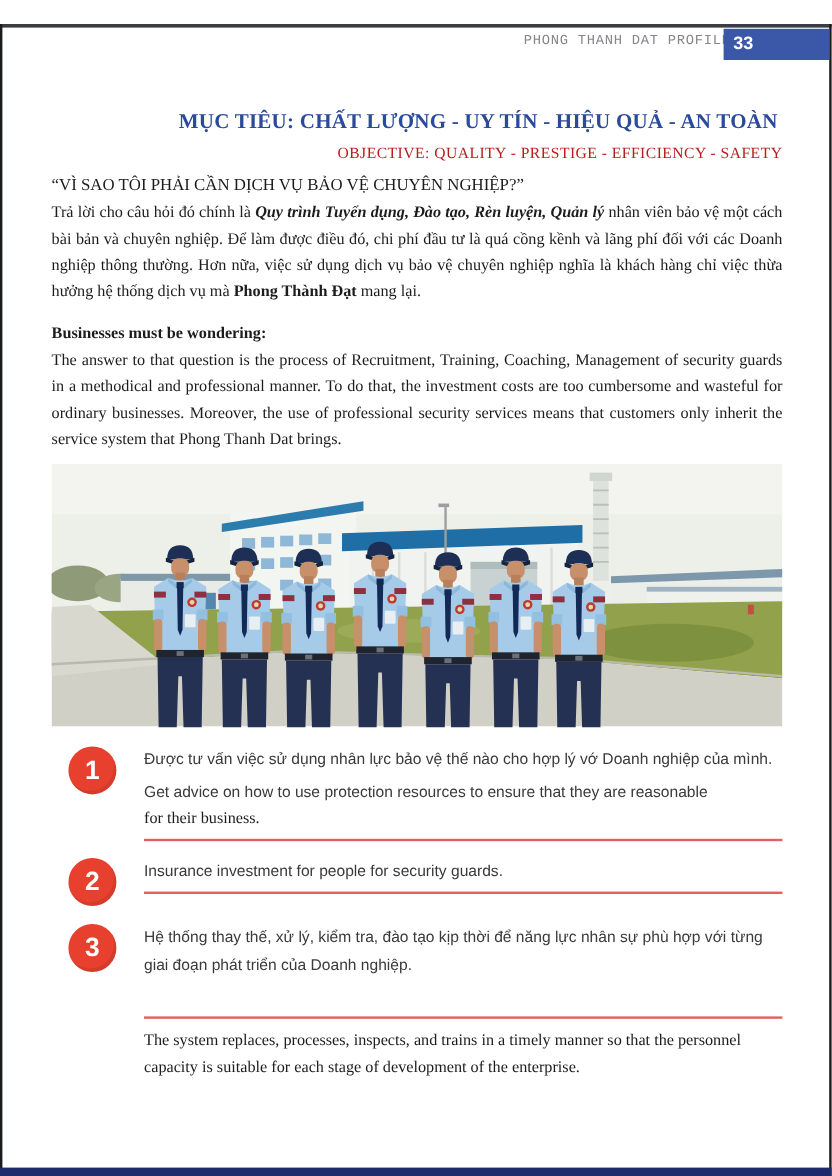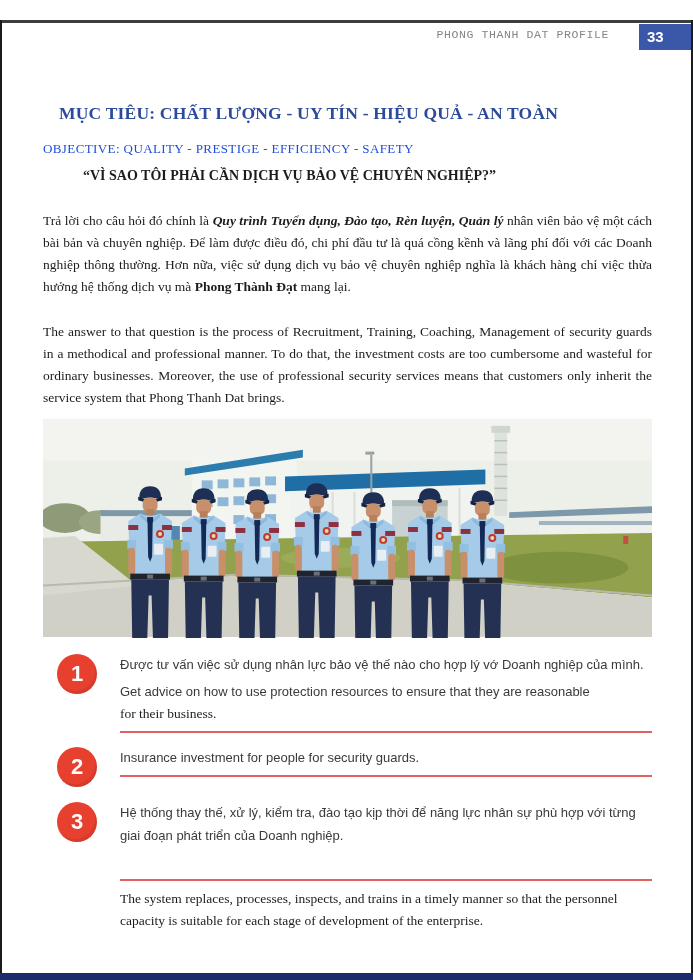--- a/index.html
+++ b/index.html
@@ -13,39 +13,39 @@
   .border-right{position:absolute;top:20px;bottom:0;right:0;width:2px;background:#1b1c1e;}
   .footer-bar{position:absolute;left:0;right:0;bottom:0;height:7px;background:#1d2a6b;}
 
   
   .profile-label{
     position:absolute;top:28px;right:84px;
     font-family:Liberation Mono, monospace;
     font-size:11.5px;letter-spacing:.6px;color:#84868a;
   }
   .page-number-badge{
-    position:absolute;top:24px;right:2px;width:52px;height:26px;background:#3a57a8;
+    position:absolute;top:24px;right:2px;width:88px;height:26px;background:#3a57a8;
     color:#ffffff;font-family:"Liberation Sans","DejaVu Sans",sans-serif;
     font-weight:bold;font-size:15px;line-height:26px;padding-left:8px;box-sizing:border-box;
   }
 
   
   .content{position:absolute;left:43px;right:41px;top:86px;}
   .page-title{
-    margin:16px;text-align:left;color:#2b4a9b;font-weight:bold;
+    margin:4px;text-align:right;color:#2b4a9b;font-weight:bold;
     font-size:17.5px;letter-spacing:.2px;line-height:22px;
   }
   .page-subtitle{
-    margin:7px 0 0 0;text-align:left;color:#1d4ed8;
+    margin:7px 0 0 0;text-align:right;color:#b91c1c;
     font-size:13px;letter-spacing:.4px;line-height:18px;
   }
   p{margin:0;font-size:13.5px;line-height:22px;}
   .lead{margin-top:13px;}
-  .q{margin-top:7px;font-weight:bold;font-size:14px;margin-left:40px;}
-  .para{margin-top:23px;text-align:justify;}
+  .q{margin-top:7px;font-weight:normal;font-size:14px;}
+  .para{margin-top:0;text-align:justify;}
   .bi{font-weight:bold;font-style:italic;}
   .b{font-weight:bold;}
 
   
   .photo{margin-top:9px;width:609px;height:220px;line-height:0;}
   .photo svg{display:block;}
 
   
   .list{margin-top:15px;}
   .item{position:relative;padding-left:77px;margin-bottom:13px;min-height:42px;}
@@ -76,20 +76,21 @@
 <div class="page-number-badge">33</div>
 
 <div class="content">
 
   <h1 class="page-title">MỤC TIÊU: CHẤT LƯỢNG - UY TÍN - HIỆU QUẢ - AN TOÀN</h1>
   <div class="page-subtitle">OBJECTIVE: QUALITY - PRESTIGE - EFFICIENCY - SAFETY</div>
 
   <p class="q">“VÌ SAO TÔI PHẢI CẦN DỊCH VỤ BẢO VỆ CHUYÊN NGHIỆP?”</p>
   <p class="para"><span>Trả lời cho câu hỏi đó chính là </span><span class="bi">Quy trình Tuyển dụng, Đào tạo, Rèn luyện, Quản lý</span><span> nhân viên bảo vệ một cách bài bản và chuyên nghiệp. Để làm được điều đó, chi phí đầu tư là quá cồng kềnh và lãng phí đối với các Doanh nghiệp thông thường. Hơn nữa, việc sử dụng dịch vụ bảo vệ chuyên nghiệp nghĩa là khách hàng chỉ việc thừa hưởng hệ thống dịch vụ mà </span><span class="b">Phong Thành Đạt</span><span> mang lại.</span></p>
 
+  <p class="lead b">Businesses must be wondering:</p>
   <p class="para">The answer to that question is the process of Recruitment, Training, Coaching, Management of security guards in a methodical and professional manner. To do that, the investment costs are too cumbersome and wasteful for ordinary businesses. Moreover, the use of professional security services means that customers only inherit the service system that Phong Thanh Dat brings.</p>
 
   <div class="photo" role="img" aria-label="Seven uniformed security guards in light blue shirts, navy caps and ties standing in a row in front of a white factory building with blue roofs">
     <svg width="609" height="220" viewBox="0 0 614 220" xmlns="http://www.w3.org/2000/svg">
       <defs>
         <g id="guard">
           <path d="M-11,14 Q-11,2 0,2 Q11,2 11,14 Z" fill="#1d2f55"></path>
           <path d="M-12,12.5 Q0,18 12,12.5 L12,16 Q0,21 -12,16 Z" fill="#15233f"></path>
           <rect x="-7.5" y="13" width="15" height="15" rx="6" fill="#c8906a"></rect>
           <rect x="-4" y="25" width="8" height="7" fill="#b87f5c"></rect>

